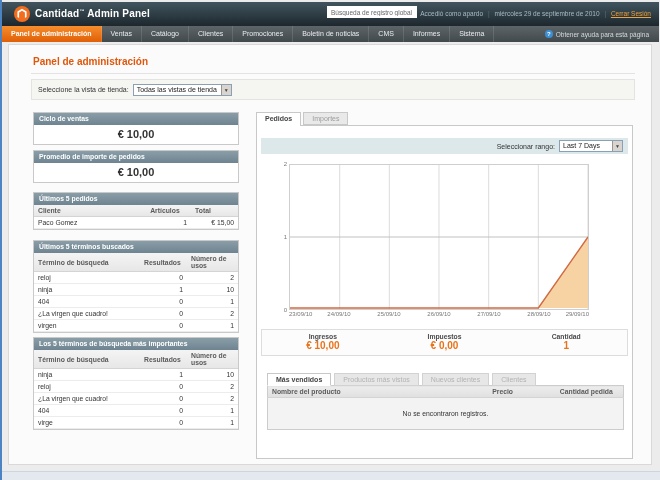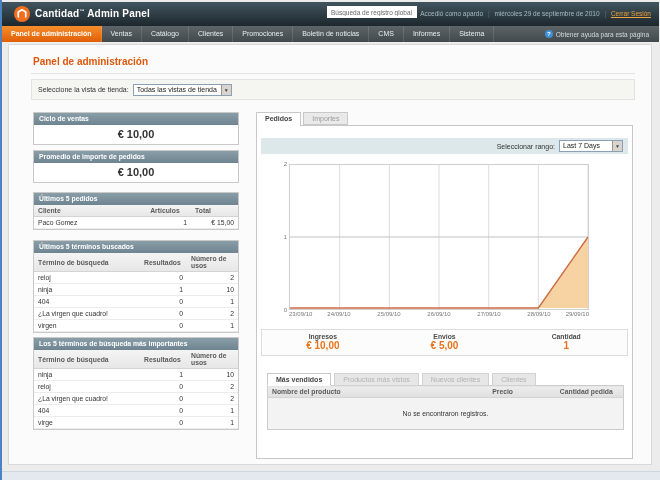--- a/index.html
+++ b/index.html
@@ -309,22 +309,22 @@
             <span style="left: 100%; transform: translateX(-100%);">29/09/10</span>
           </div>
       </div>
 
       <div class="stats" id="stats">
           <div class="stat">
             <div class="stat-label">Ingresos</div>
             <div class="stat-value">€ 10,00</div>
           </div>
           <div class="stat">
-            <div class="stat-label">Envíos</div>
-            <div class="stat-value">€ 5,00</div>
+            <div class="stat-label">Impuestos</div>
+            <div class="stat-value">€ 0,00</div>
           </div>
           <div class="stat">
             <div class="stat-label">Cantidad</div>
             <div class="stat-value">1</div>
           </div>
         </div>
 
       <div class="bottom-tabs">
           <span class="btab active">Más vendidos</span>
           <span class="btab disabled">Productos más vistos</span>

